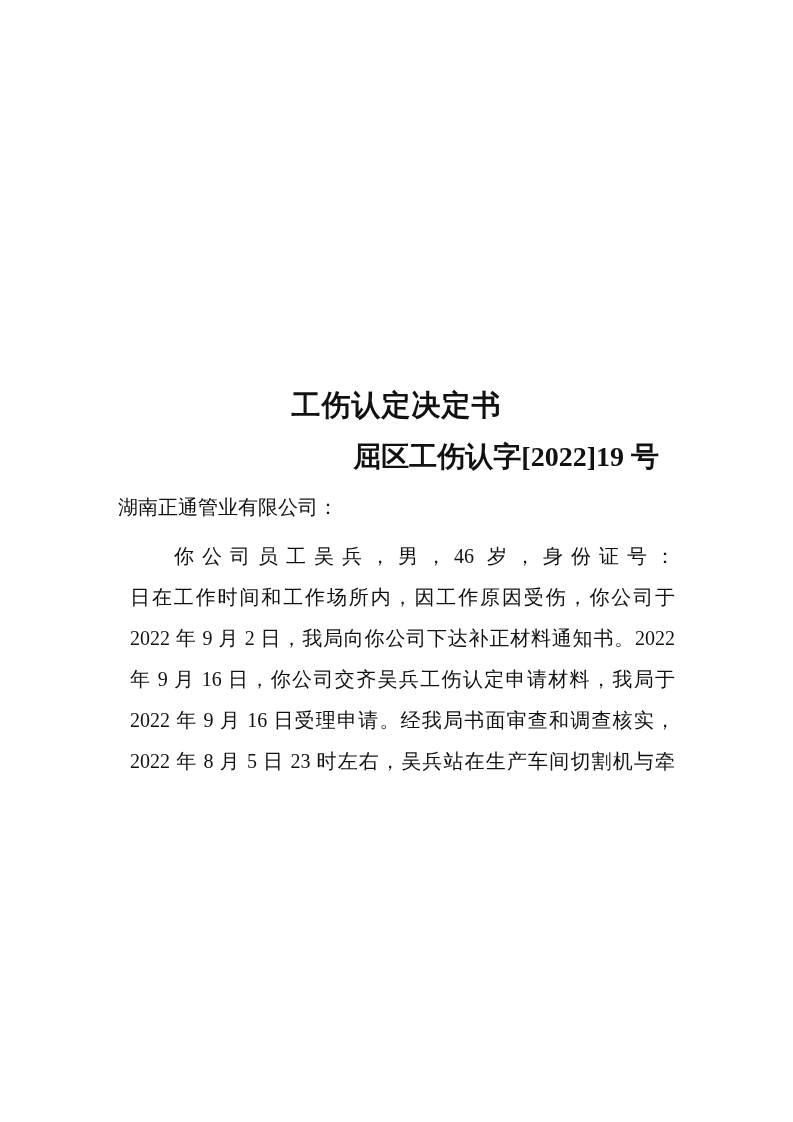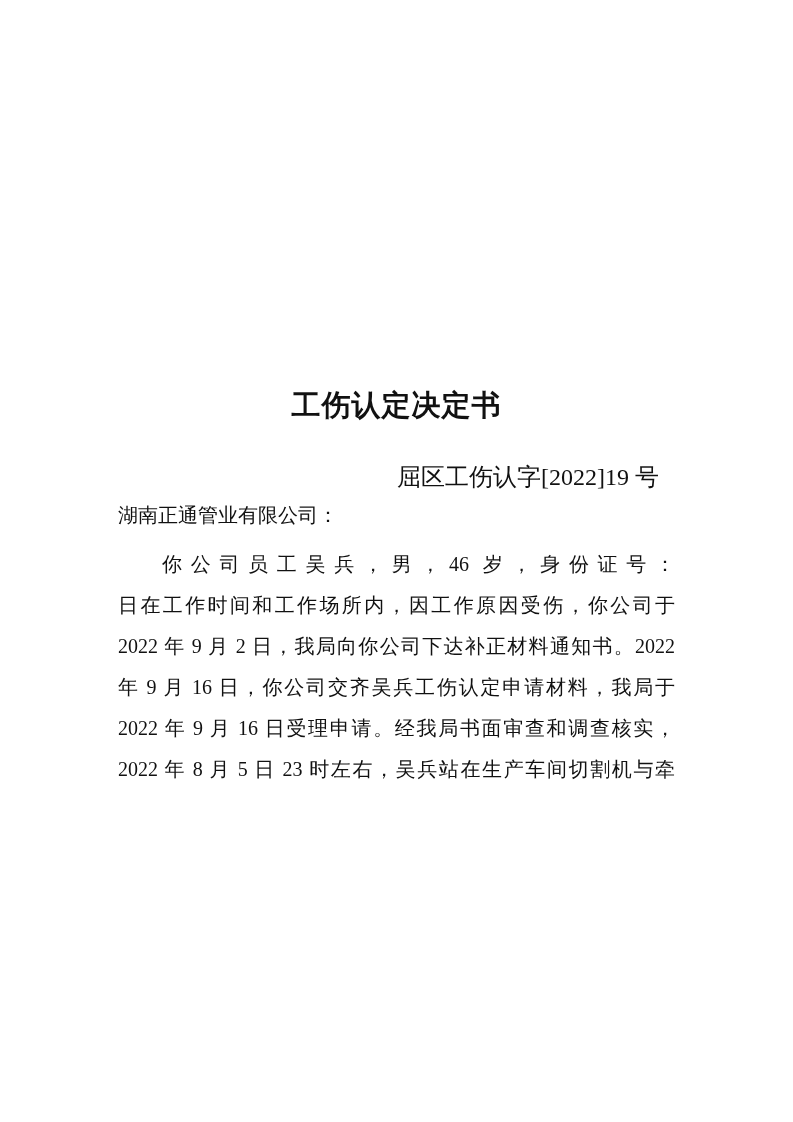--- a/index.html
+++ b/index.html
@@ -21,35 +21,37 @@
   .title {
     font-family: "Liberation Sans", "DejaVu Sans", sans-serif;
     font-weight: bold;
     font-size: 29px;
     line-height: 34px;
     letter-spacing: 1px;
     text-align: center;
     white-space: nowrap;
   }
   .doc-number {
-    margin-top: 40px;
-    font-size: 24px;
+    margin-top: 20px;
+    font-size: 28px;
     line-height: 30px;
     text-align: right;
     padding-right: 16px;
     white-space: nowrap;
+    font-weight: bold;
   }
   .addressee {
-    margin-top: 8px;
+    margin-top: 20px;
     font-size: 20px;
     line-height: 30px;
     text-align: left;
   }
   .body {
     margin-top: 14px;
+    margin-left: 12px;
   }
   .body-line {
     font-size: 20px;
     line-height: 41px;
     text-align: justify;
     text-align-last: justify;
     text-justify: inter-character;
   }
   .body-line.first {
     text-indent: 44px;

